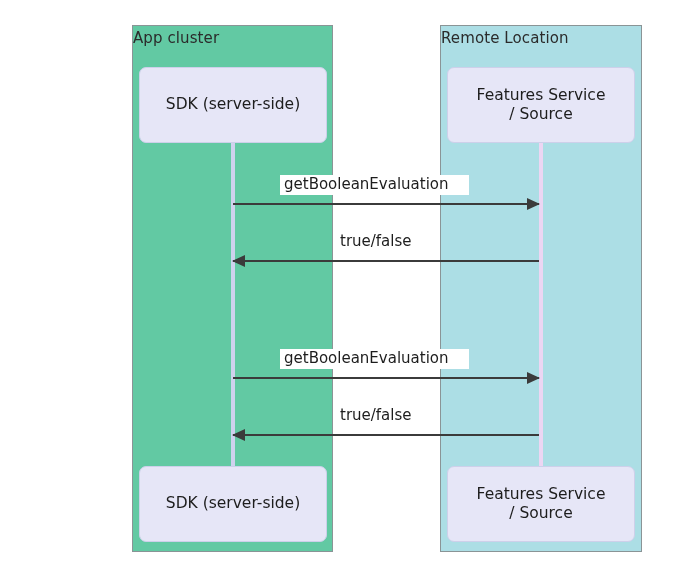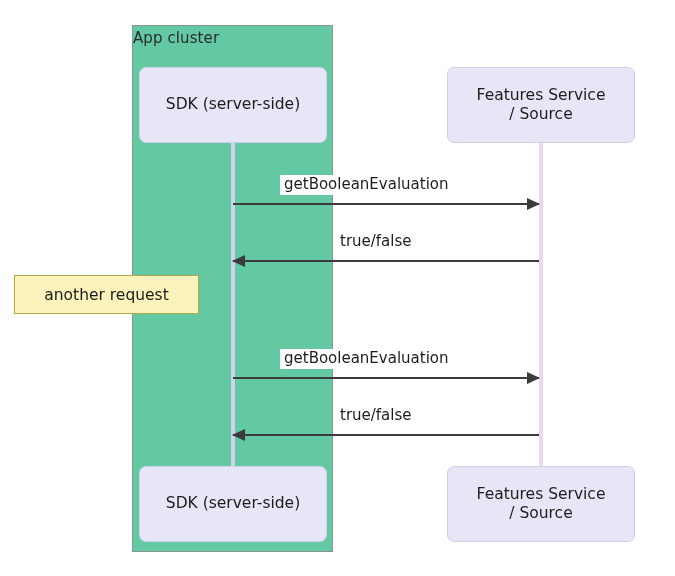--- a/index.html
+++ b/index.html
@@ -112,21 +112,21 @@
     left: -1px;
     border-right: 13px solid #3b3b3b;
   }
 
   .msg-label {
     position: absolute;
     background: #ffffff;
     font-size: 15px;
     color: #1d1d1d;
     white-space: nowrap;
-    padding: 1px 4px 2px 4px;
+    padding: 1px 20px 2px 4px;
     z-index: 5;
     line-height: 1.15;
   }
 
   #msg1 { top: 203px; }
   #msg1-label { left: 280px; top: 175px; }
   #msg2 { top: 260px; }
   #msg2-label { left: 336px; top: 232px; }
   #msg3 { top: 377px; }
   #msg3-label { left: 280px; top: 349px; }
@@ -153,20 +153,23 @@
 </style>
 </head>
 <body>
 
 <div id="diagram-root">
 
   <div class="group" id="group-app-cluster">
     <div class="group-title">App cluster</div>
   </div>
 
+  <div class="group" id="group-remote-location">
+    <div class="group-title">Remote Location</div>
+  </div>
 
   <div class="lifeline" id="lifeline-sdk"></div>
   <div class="lifeline" id="lifeline-features"></div>
 
   <div class="participant" id="participant-sdk-top">
     <span>SDK (server-side)</span>
   </div>
 
   <div class="participant" id="participant-features-top">
     <span>
@@ -188,23 +191,20 @@
   <div class="msg request" id="msg3">
     <span class="arrowhead right"></span>
   </div>
   <div class="msg-label" id="msg3-label">getBooleanEvaluation</div>
 
   <div class="msg response" id="msg4">
     <span class="arrowhead left"></span>
   </div>
   <div class="msg-label" id="msg4-label">true/false</div>
 
-  <div id="note-another-request">
-    <span>another request</span>
-  </div>
 
   <div class="participant" id="participant-sdk-bot">
     <span>SDK (server-side)</span>
   </div>
 
   <div class="participant" id="participant-features-bot">
     <span>
       <span>Features Service</span><br>
       <span>/ Source</span>
     </span>

